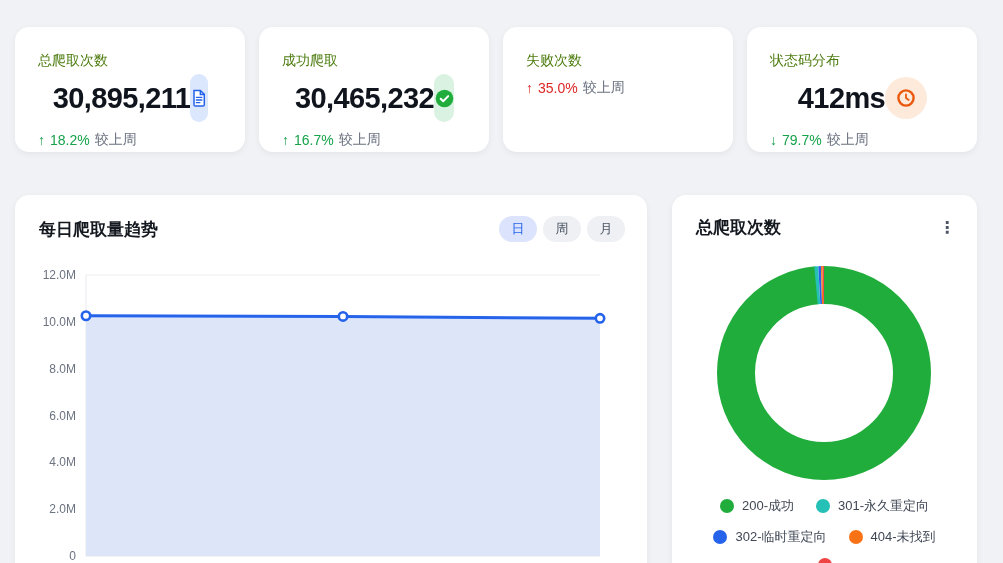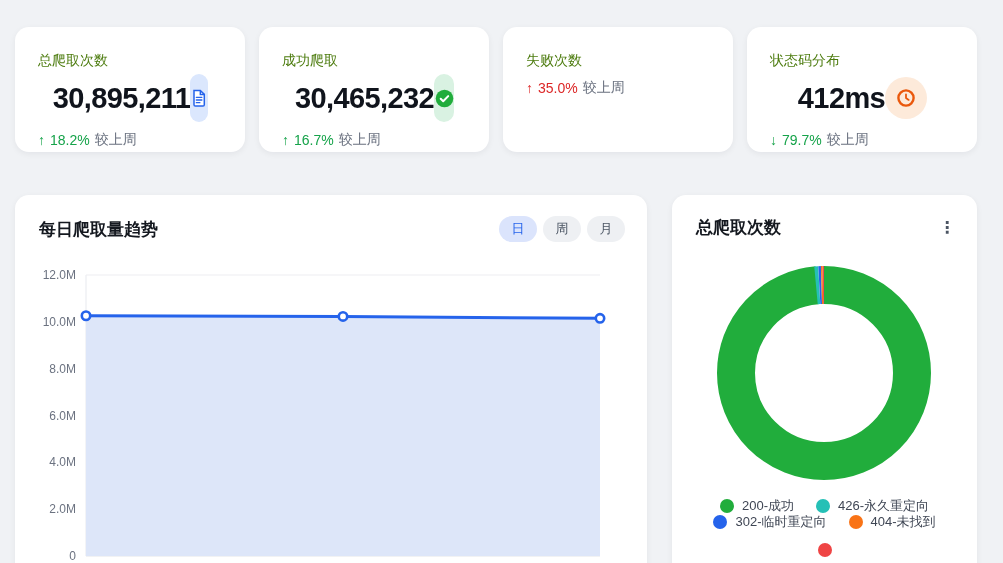--- a/index.html
+++ b/index.html
@@ -49,21 +49,21 @@
   }
   .tab.active { background:#dbe4fc; color:#2563eb; }
   .kebab { font-size:16px; font-weight:700; color:#4b5563; line-height:14px; cursor:pointer; letter-spacing:0; }
 
   #line-chart { position:absolute; left:0; top:70px; }
   #donut-chart { position:absolute; left:40px; top:66px; }
   .tick-label { font-size:12px; fill:#6b7280; }
 
   .legend { position:absolute; left:0; top:304px; width:100%; display:flex; flex-direction:column; align-items:center; }
   .legend-row { display:flex; gap:22px; height:16px; align-items:flex-end; }
-  .legend-row + .legend-row { }
+  .legend-row + .legend-row { margin-top:15px; }
   .legend-row:nth-child(3) { margin-top:10px; }
   .legend-item { display:flex; align-items:center; gap:8px; cursor:pointer; }
   .legend-dot { width:14px; height:14px; border-radius:50%; flex:none; }
   .legend-text { font-size:13px; color:#3f4654; }
 </style>
 </head>
 <body>
 
 <div class="page">
 
@@ -181,21 +181,21 @@
         <circle cx="112" cy="112" r="88" fill="none" stroke="#ef4444" stroke-width="38" stroke-dasharray="1.105840614063607 552.9203070318035" transform="rotate(269.28 112 112)"></circle>
       </svg>
     <div class="legend" id="donut-legend">
         <div class="legend-row">
           <div class="legend-item">
             <span class="legend-dot" style="background: rgb(33, 173, 60);"></span>
             <span class="legend-text">200-成功</span>
           </div>
           <div class="legend-item">
             <span class="legend-dot" style="background: rgb(37, 192, 182);"></span>
-            <span class="legend-text">426-永久重定向</span>
+            <span class="legend-text">301-永久重定向</span>
           </div>
         </div>
         <div class="legend-row">
           <div class="legend-item">
             <span class="legend-dot" style="background: rgb(37, 99, 235);"></span>
             <span class="legend-text">302-临时重定向</span>
           </div>
           <div class="legend-item">
             <span class="legend-dot" style="background: rgb(249, 115, 22);"></span>
             <span class="legend-text">404-未找到</span>

